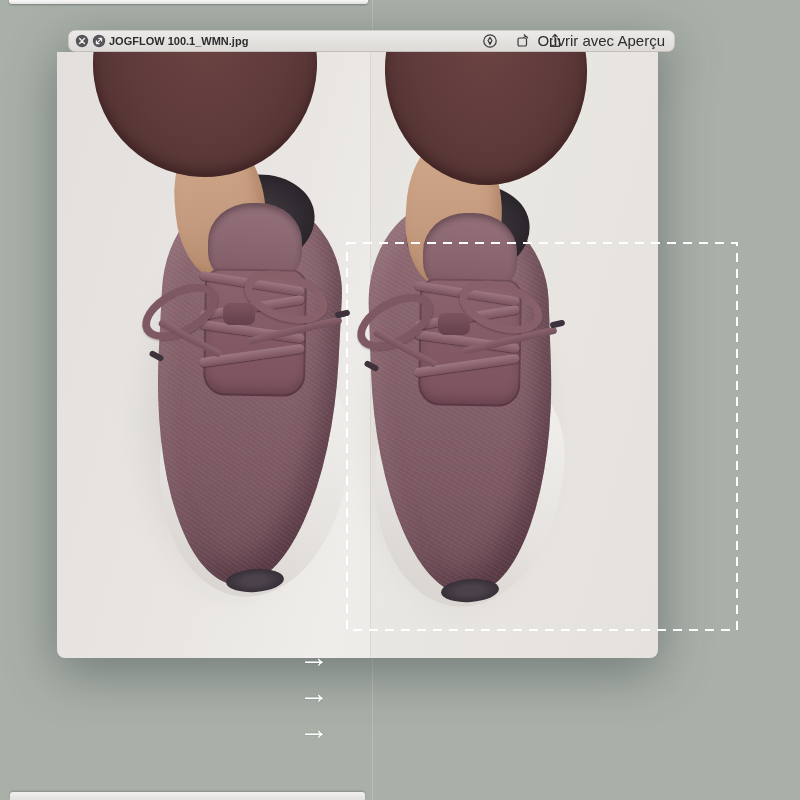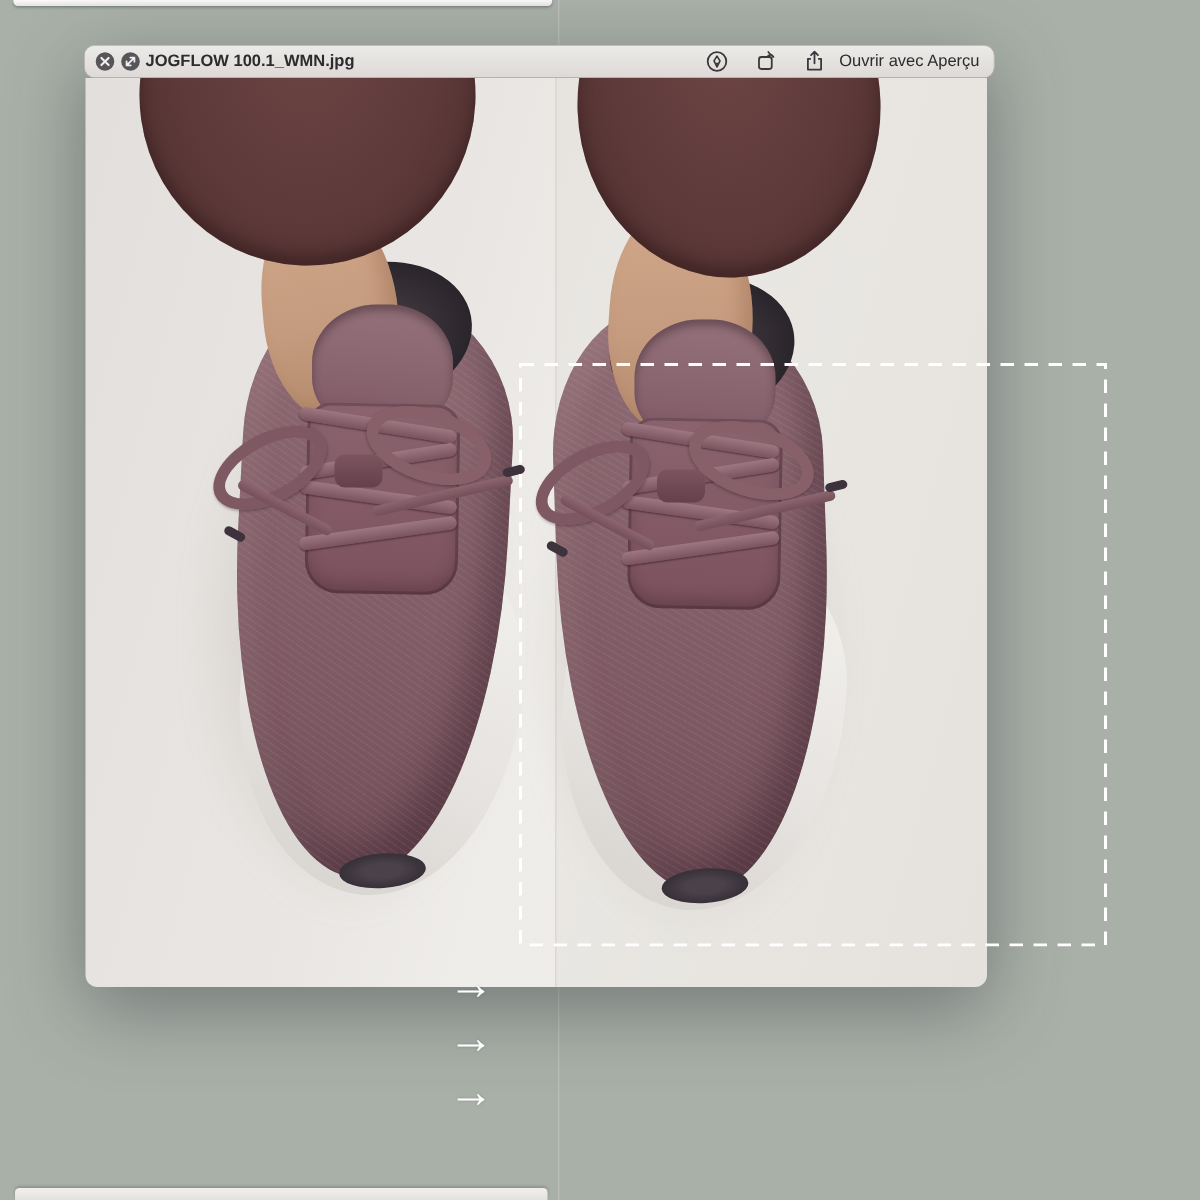--- a/index.html
+++ b/index.html
@@ -30,32 +30,32 @@
   .edge-strip-top{position:absolute;left:9px;top:0;width:359px;height:4px;
     background:linear-gradient(#fbfaf9,#e6e4e2);border-radius:0 0 3px 3px;
     box-shadow:0 1px 2px rgba(30,40,50,.35);}
   .edge-strip-bottom{position:absolute;left:10px;top:792px;width:355px;height:8px;
     background:linear-gradient(#f2f0ee,#e3e1de);border-radius:3px 3px 0 0;
     box-shadow:0 -1px 2px rgba(30,40,50,.25);}
 
   
   .ql-window{position:absolute;left:56px;top:30px;width:607px;height:628px;
     filter:drop-shadow(0 14px 26px rgba(25,35,45,.38));}
-  .titlebar{position:absolute;left:0;top:0;width:607px;height:22px;
+  .titlebar{position:absolute;left:12px;top:0;width:607px;height:22px;
     background:linear-gradient(#edebe9,#dcd9d6);
     border-radius:7px;box-shadow:inset 0 0 0 0.5px rgba(120,115,110,.5);}
   .tb-btn{position:absolute;top:4px;width:14px;height:14px;border:none;padding:0;
     background:transparent;cursor:pointer;}
   .tb-close{left:7px;}  .tb-full{left:24px;}
   .tb-title{position:absolute;left:41px;top:0;line-height:22px;
     font-size:11px;font-weight:bold;color:#2d2b2d;white-space:nowrap;}
   .tb-tool{position:absolute;top:3px;width:16px;height:16px;border:none;padding:0;
     background:transparent;cursor:pointer;}
   .tb-markup{left:414px;} .tb-rotate{left:447px;} .tb-share{left:479px;}
-  .tb-open{position:absolute;right:10px;top:0;line-height:22px;font-size:11px;
+  .tb-open{position:absolute;right:10px;top:0;line-height:22px;font-size:15px;
     color:#2d2b2d;background:transparent;border:none;padding:0;cursor:pointer;
     font-family:inherit;white-space:nowrap;}
 
   
   .photo{position:absolute;left:1px;top:22px;width:601px;height:606px;overflow:hidden;
     border-radius:0 0 8px 8px;
     background:linear-gradient(105deg,#e2dfdc 0%,#e9e6e3 38%,#efedea 55%,#e9e6e2 100%);}
   .photo-right-tint{position:absolute;left:313px;top:0;width:288px;height:606px;
     background:rgba(196,188,180,.10);border-left:1px solid rgba(175,170,165,.22);}
   .floor-shadow{position:absolute;border-radius:50%;filter:blur(9px);

